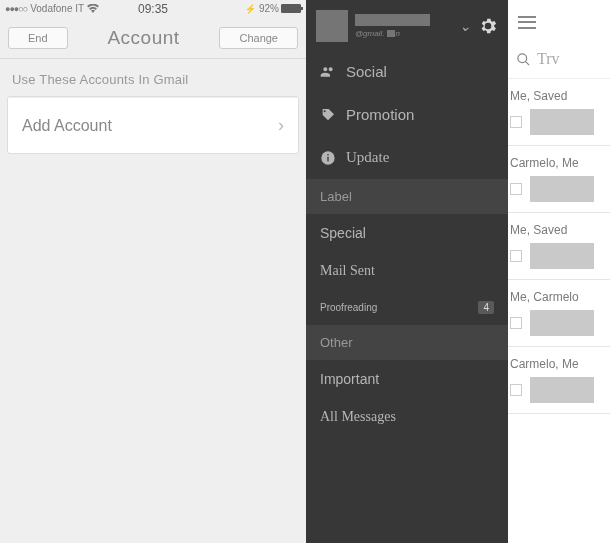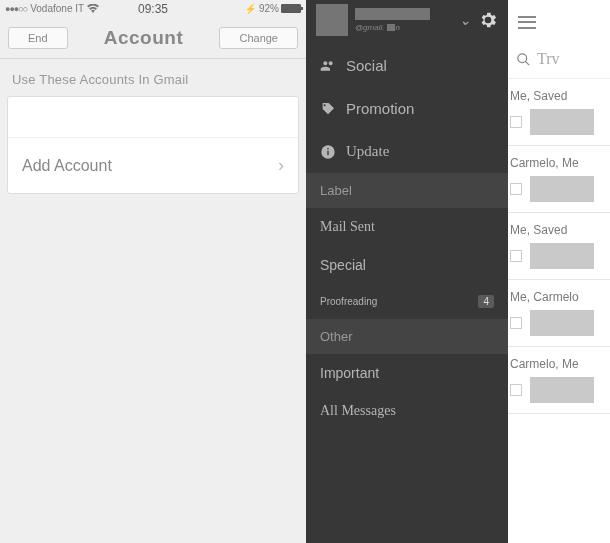--- a/index.html
+++ b/index.html
@@ -10,40 +10,40 @@
     .status-bar { height: 17px; display: flex; align-items: center; justify-content: space-between; padding: 0 5px; font-size: 10px; color: #7a7a7a; }
     .status-left { display: flex; align-items: center; gap: 3px; }
     .signal-dots { letter-spacing: -1px; font-size: 9px; }
     .wifi { font-size: 11px; }
     .status-time { font-weight: 500; font-size: 12px; color: #5a5a5a; position: absolute; left: 50%; transform: translateX(-50%); }
     .status-right { display: flex; align-items: center; gap: 2px; }
     .battery { width: 20px; height: 9px; border: 1px solid #5a5a5a; border-radius: 1px; position: relative; background: #5a5a5a; }
     .battery::after { content: ""; position: absolute; right: -3px; top: 2px; width: 2px; height: 3px; background: #5a5a5a; }
     .nav-bar { height: 42px; display: flex; align-items: center; justify-content: space-between; padding: 0 8px; border-bottom: 1px solid #d8d8d8; }
     .nav-btn { border: 1px solid #ccc; background: #fafafa; color: #888; font-size: 11px; padding: 4px 19px; border-radius: 3px; }
-    .nav-title { font-size: 19px; color: #888; font-weight: 700; letter-spacing: 0.5px; }
+    .nav-title { font-size: 19px; color: #888; font-weight: 400; letter-spacing: 0.5px; }
     .section-header { font-size: 13px; color: #999; padding: 13px 12px 9px; letter-spacing: 0.2px; }
     .account-card { background: #fff; margin: 0 7px; border: 1px solid #ddd; border-radius: 3px; }
     .account-row { display: flex; align-items: center; padding: 11px 12px; gap: 9px; }
     .avatar-placeholder { width: 50px; height: 50px; background: #c9c9c9; }
     .account-info { flex: 1; }
     .account-name { font-size: 15px; color: #6a6a6a; font-weight: 300; }
     .name-mask { display: inline-block; width: 40px; height: 12px; background: #c9c9c9; vertical-align: middle; }
     .account-email { display: flex; align-items: center; gap: 0; margin-top: 3px; }
     .email-mask { width: 70px; height: 9px; background: #c9c9c9; }
     .email-domain { font-size: 9px; color: #aaa; }
     .toggle { width: 40px; height: 22px; background: #4a90ff; border-radius: 11px; position: relative; }
     .toggle::after { content: ""; position: absolute; right: 2px; top: 2px; width: 18px; height: 18px; background: #fff; border-radius: 50%; box-shadow: 0 1px 2px rgba(0,0,0,0.2); }
-    .add-row { display: flex; align-items: center; justify-content: space-between; padding: 17px 14px; border-top: 1px solid #eee; margin-top: 40px; }
+    .add-row { display: flex; align-items: center; justify-content: space-between; padding: 17px 14px; border-top: 1px solid #eee; }
     .add-text { font-size: 16px; color: #888; font-weight: 300; }
     .chevron { color: #bbb; font-size: 18px; }
 
     
     .panel2 { width: 202px; height: 543px; background: #373737; color: #b5b5b5; display: flex; flex-direction: column; font-size: 15px; overflow: hidden; }
-    .sb-header { display: flex; align-items: center; gap: 7px; padding: 4px 10px 8px; font-style: italic; }
+    .sb-header { display: flex; align-items: center; gap: 7px; padding: 10px 10px 8px; font-style: italic; }
     .sb-avatar { width: 32px; height: 32px; background: #757575; }
     .sb-user { flex: 1; }
     .sb-name-mask { width: 75px; height: 12px; background: #757575; margin-bottom: 3px; }
     .sb-email { font-size: 8px; color: #888; display: flex; align-items: center; }
     .sb-email-mask { width: 8px; height: 7px; background: #757575; display: inline-block; margin-left: 3px; }
     .sb-chev { color: #aaa; font-size: 14px; }
     .sb-gear { fill: #d8d8d8; }
     .sb-item { display: flex; align-items: center; gap: 10px; padding: 13px 14px; font-weight: 300; }
     .sb-icon { width: 16px; height: 16px; fill: #b5b5b5; flex-shrink: 0; }
     .sb-section { background: #444; padding: 10px 14px; font-size: 13px; color: #999; }
@@ -135,22 +135,22 @@
   <div class="sb-item">
     <svg class="sb-icon" viewBox="0 0 24 24">
         <circle cx="12" cy="12" r="10"></circle>
         <rect x="11" y="10" width="2" height="7" fill="#373737"></rect>
         <rect x="11" y="6" width="2" height="2" fill="#373737"></rect>
       </svg>
     <span style="font-family:Georgia,serif">Update</span>
   </div>
 
   <div class="sb-section">Label</div>
+  <div class="sb-sub">Special</div>
   <div class="sb-sub" style="font-family:Georgia,serif">Mail Sent</div>
-  <div class="sb-sub">Special</div>
   <div class="sb-sub small">
     <span>Proofreading</span>
     <span class="badge">4</span>
   </div>
   <div class="sb-section">Other</div>
   <div class="sb-sub">Important</div>
   <div class="sb-sub" style="font-family:Georgia,serif">All Messages</div>
 </div>
 
 <div class="panel3">

